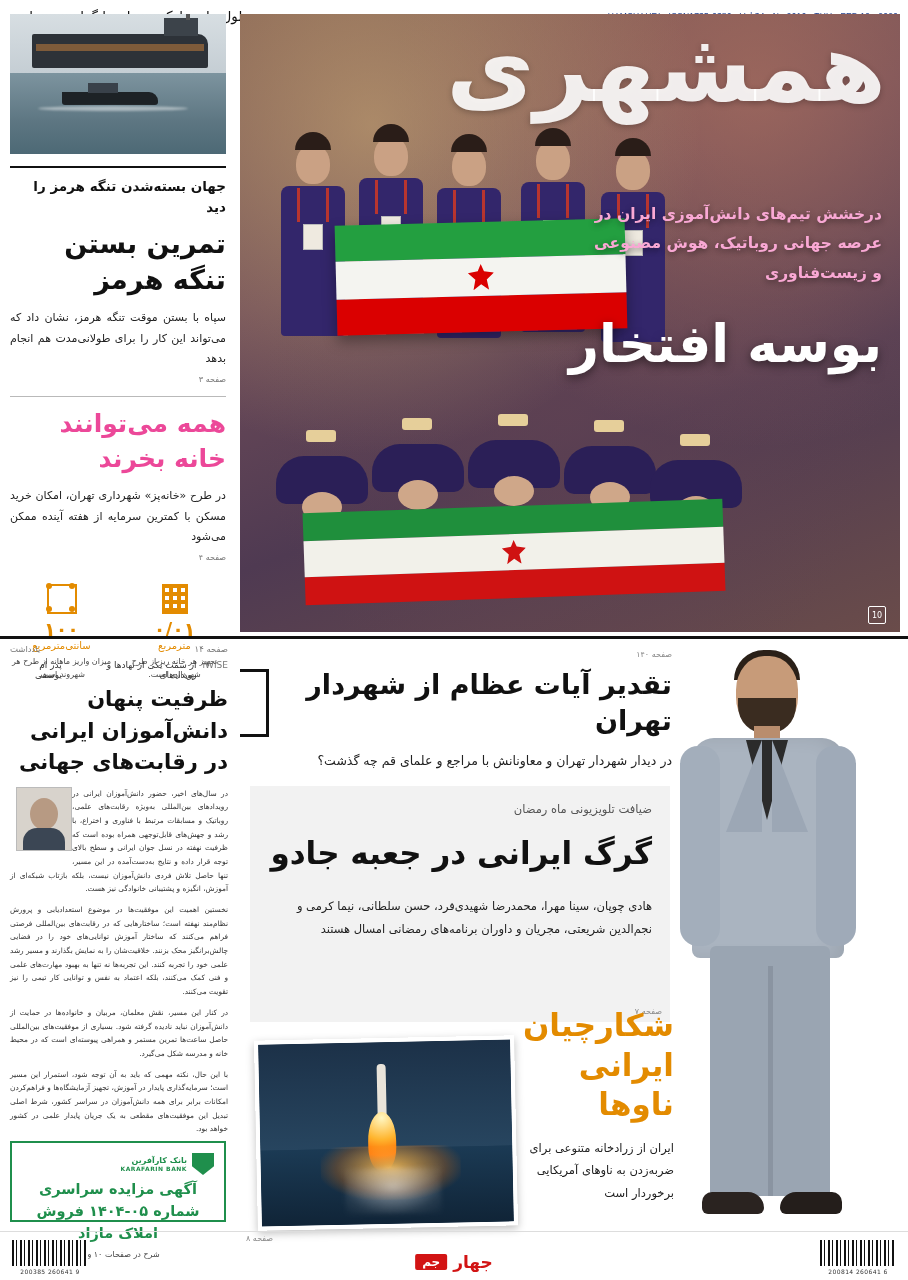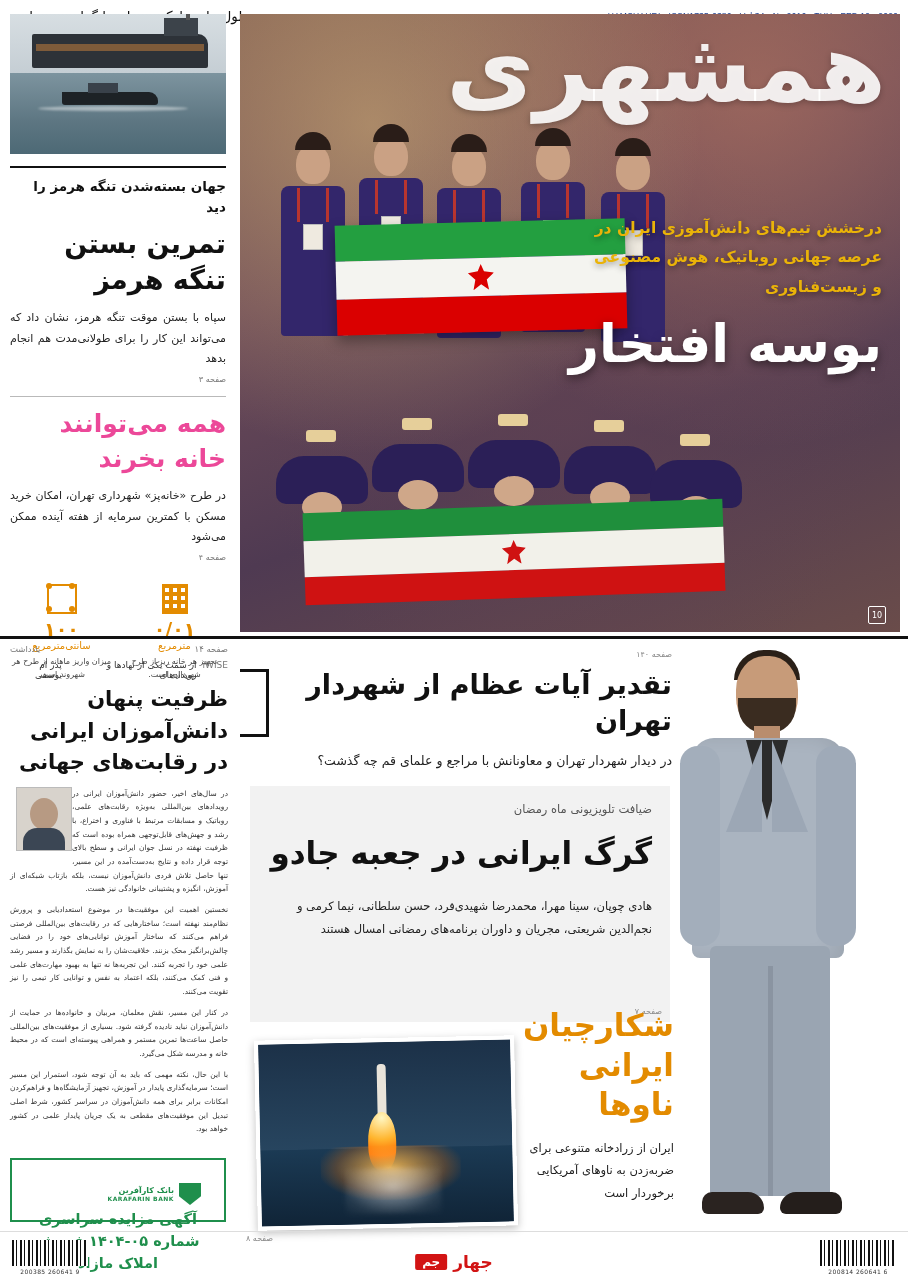--- a/index.html
+++ b/index.html
@@ -100,22 +100,22 @@
     position:absolute;top:6px;right:14px;left:110px;height:120px;
     color:rgba(255,255,255,.9);font-size:96px;font-weight:bold;text-align:right;
     line-height:1;white-space:nowrap;overflow:hidden;
     text-shadow:0 2px 6px rgba(0,0,0,.25);
   }
   .hero-title{
     position:absolute;right:18px;top:300px;font-size:52px;font-weight:bold;color:#fff;
     text-shadow:0 3px 10px rgba(0,0,0,.5);letter-spacing:-1px;
   }
   .hero-sub{
-    position:absolute;right:18px;top:200px;width:300px;text-align:right;
-    color:#eab308;font-size:15.5px;line-height:1.9;font-weight:bold;
+    position:absolute;right:18px;top:186px;width:300px;text-align:right;
+    color:#f9a8d4;font-size:15.5px;line-height:1.9;font-weight:bold;
     text-shadow:0 2px 6px rgba(0,0,0,.45);
   }
   .hero .pagenum{
     position:absolute;right:14px;bottom:8px;width:16px;height:16px;border:1px solid #fff;
     color:#fff;font-size:8px;display:flex;align-items:center;justify-content:center;border-radius:2px;
   }
   
   .students{position:absolute;left:40px;top:118px;width:420px;height:230px;}
   .stu{position:absolute;width:66px;height:200px;}
   .stu .head{width:34px;height:40px;border-radius:50% 50% 45% 45%;background:#caa184;margin:0 auto;}
@@ -166,22 +166,22 @@
     float:left;width:54px;height:62px;margin:8px 0 6px 6px;background:#d8d3cc;border:1px solid #bbb;
     position:relative;overflow:hidden;
   }
   .an-portrait .f{position:absolute;left:13px;top:10px;width:28px;height:32px;border-radius:50%;background:#b79a83;}
   .an-portrait .b{position:absolute;left:6px;bottom:0;width:42px;height:22px;border-radius:14px 14px 0 0;background:#3b4654;}
   .an-body{font-size:7.4px;line-height:1.85;text-align:justify;color:#333;margin-top:8px;}
   .an-body p{margin:0 0 7px;}
 
   
   .bank-ad{
-    position:absolute;left:10px;bottom:58px;width:216px;height:64px;
-    border:2px solid #1f8f4c;box-sizing:border-box;padding:23px;background:#fff;
+    position:absolute;left:10px;bottom:58px;width:216px;height:81px;
+    border:2px solid #1f8f4c;box-sizing:border-box;padding:10px;background:#fff;
   }
   .bank-logo{display:flex;align-items:center;gap:5px;justify-content:flex-start;}
   .bank-mark{width:22px;height:22px;background:#1f8f4c;clip-path:polygon(0 0,100% 0,100% 60%,50% 100%,0 60%);}
   .bank-name{font-size:8px;color:#1f8f4c;font-weight:bold;}
   .bank-title{font-size:14.5px;font-weight:bold;color:#1f8f4c;text-align:center;margin-top:4px;line-height:1.5;}
   .bank-sub{font-size:8px;color:#444;text-align:center;margin-top:6px;}
 
   
   .b-top{
     position:absolute;left:240px;top:646px;width:440px;height:120px;box-sizing:border-box;padding:4px 8px 0 0;

